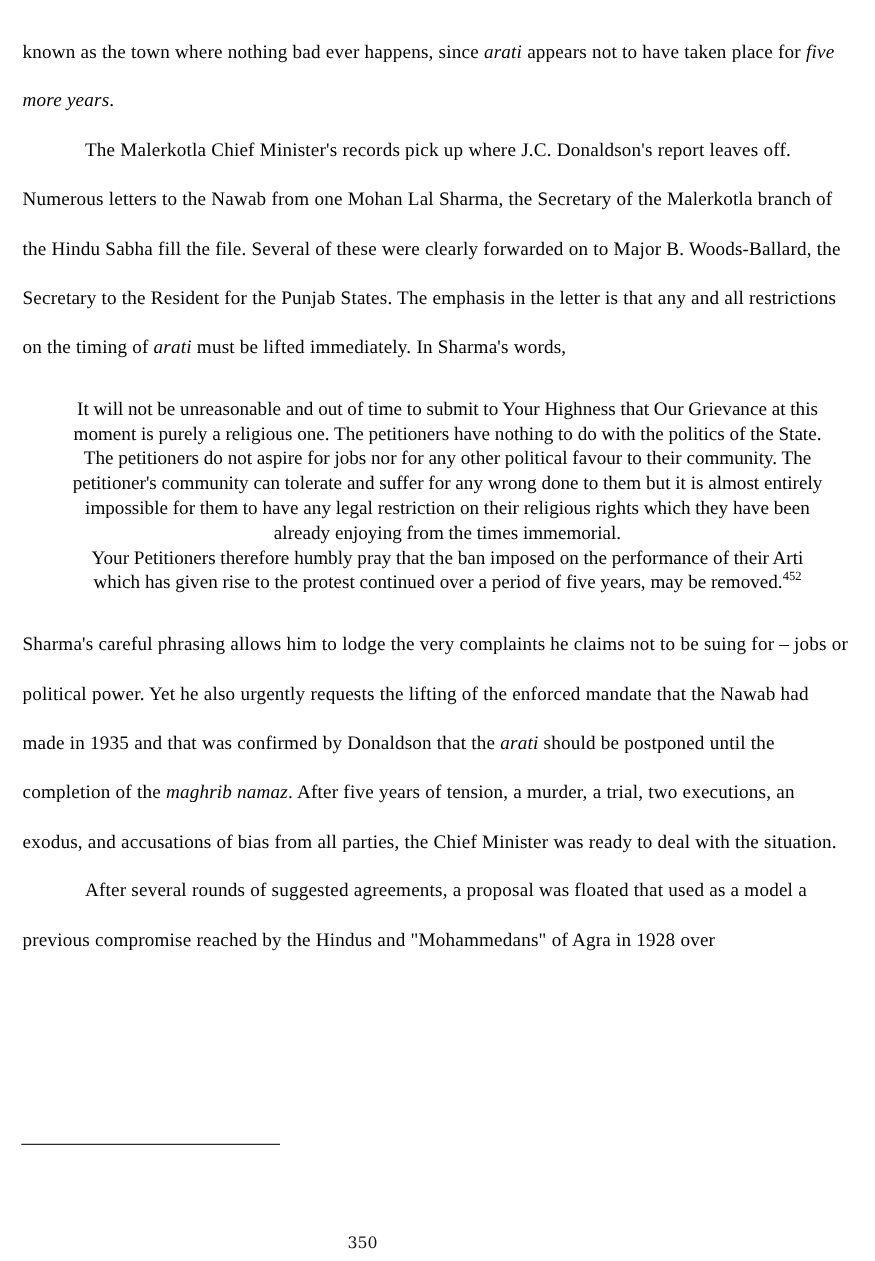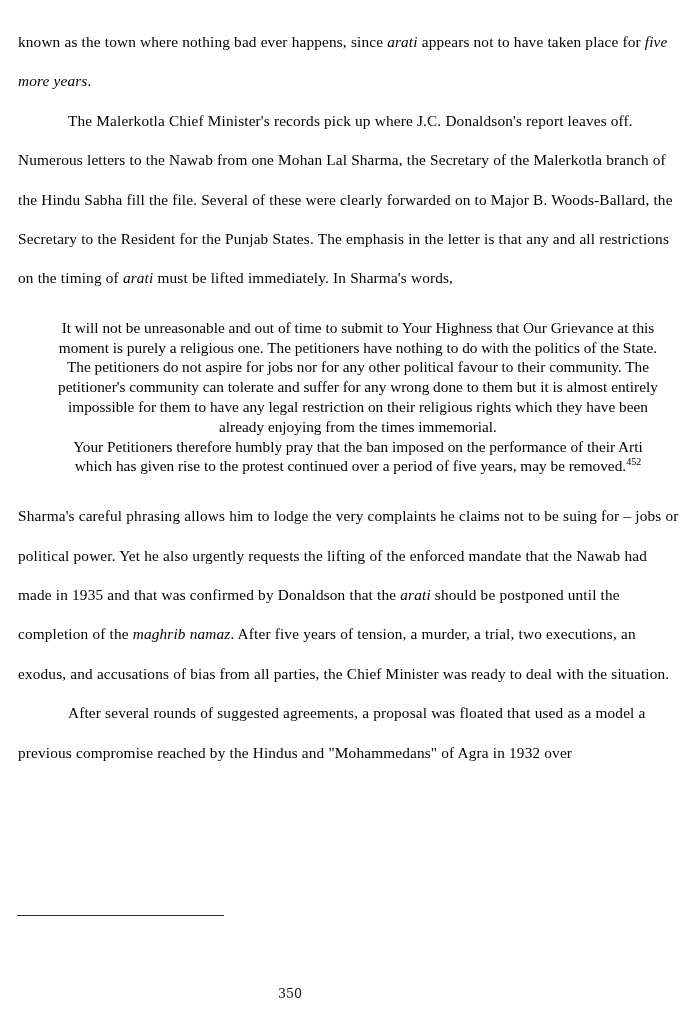--- a/index.html
+++ b/index.html
@@ -123,21 +123,21 @@
 
     <blockquote class="blockquote">
       <p>It will not be unreasonable and out of time to submit to Your Highness that Our Grievance at this moment is purely a religious one.  The petitioners have nothing to do with the politics of the State.  The petitioners do not aspire for jobs nor for any other political favour to their community.  The petitioner's community can tolerate and suffer for any wrong done to them but it is almost entirely impossible for them to have any legal restriction on their religious rights which they have been already enjoying from the times immemorial.</p>
       <p><span>Your Petitioners therefore humbly pray that the ban imposed on the performance of their Arti which has given rise to the protest continued over a period of five years, may be removed.</span><sup class="fn-ref">452</sup></p>
     </blockquote>
 
     <div class="quote-gap-bottom"></div>
 
     <p class="para"><span>Sharma's careful phrasing allows him to lodge the very complaints he claims not to be suing for – jobs or political power.  Yet he also urgently requests the lifting of the enforced mandate that the Nawab had made in 1935 and that was confirmed by Donaldson that the </span><i>arati</i><span> should be postponed until the completion of the </span><i>maghrib namaz</i><span>.  After five years of tension, a murder, a trial, two executions, an exodus, and accusations of bias from all parties, the Chief Minister was ready to deal with the situation.</span></p>
 
-    <p class="para indent-first"><span>After several rounds of suggested agreements, a proposal was floated that used as a model a previous compromise reached by the Hindus and "Mohammedans" of Agra in 1932 over</span></p>
+    <p class="para indent-first"><span>After several rounds of suggested agreements, a proposal was floated that used as a model a previous compromise reached by the Hindus and "Mohammedans" of Agra in 1928 over</span></p>
 
   </div>
 
   <div class="footnote-rule"></div>
 
 
   <div class="page-number">350</div>
 
 </div>
 

